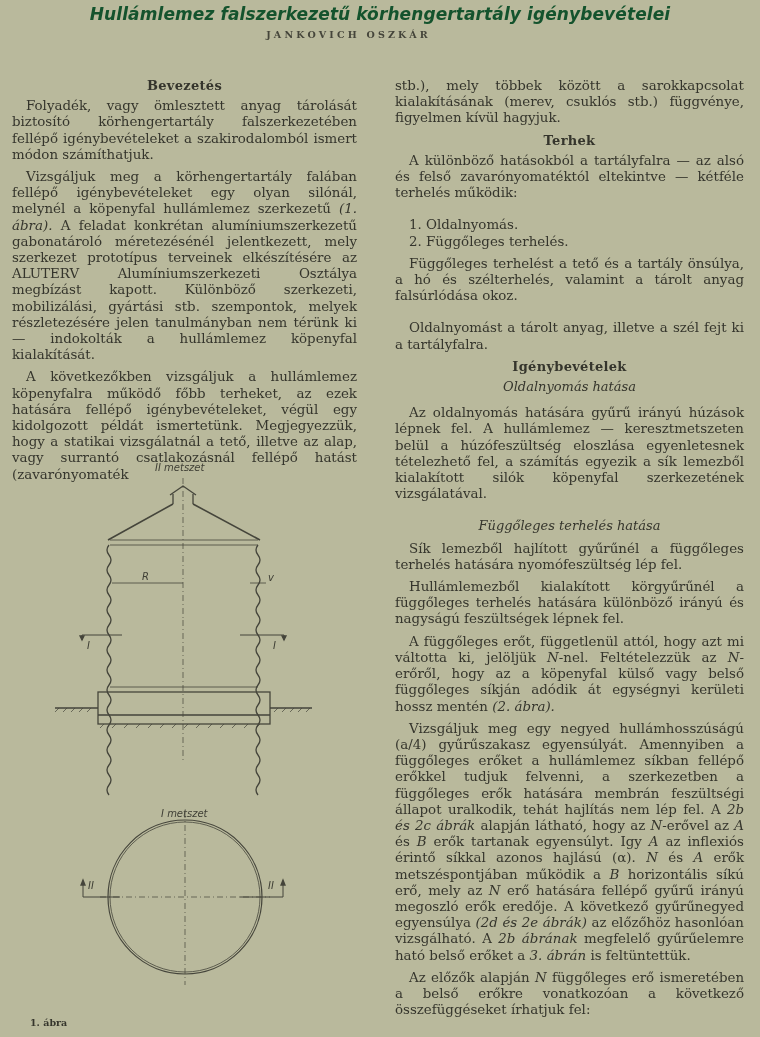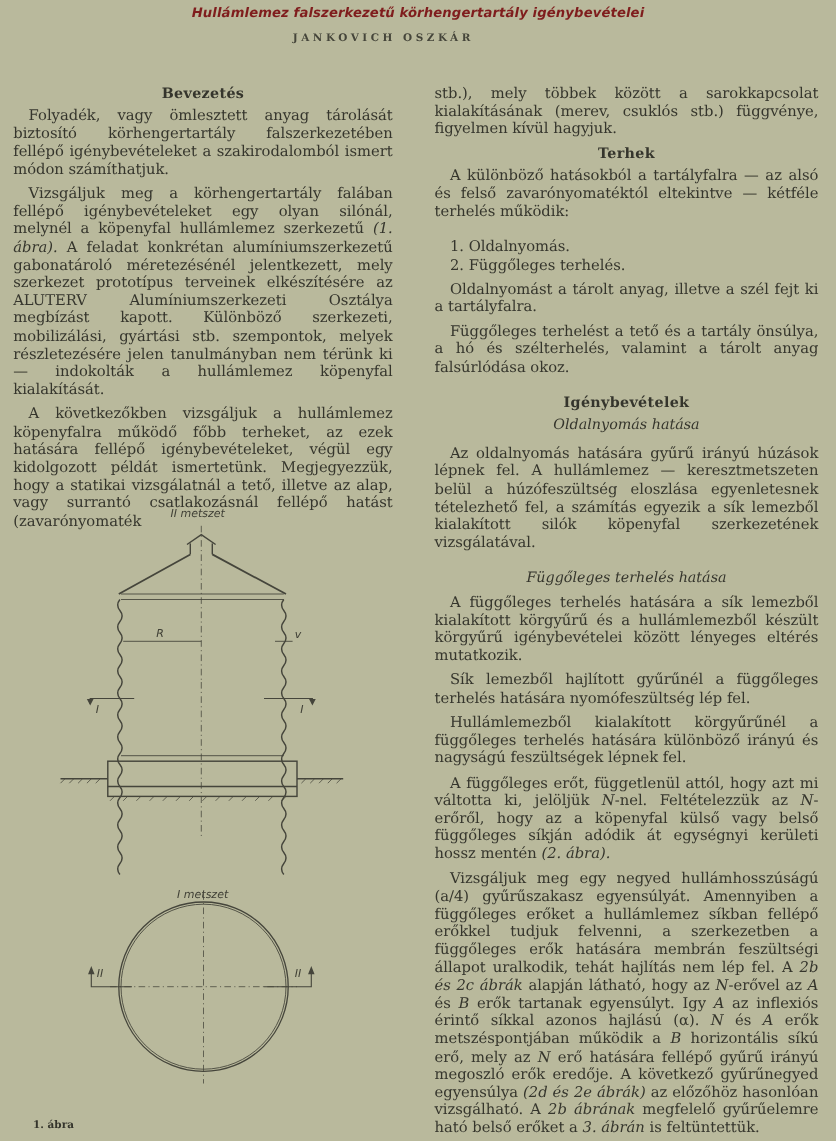--- a/index.html
+++ b/index.html
@@ -6,21 +6,21 @@
   body {
     width: 760px; height: 1037px; overflow: hidden;
     background: #b9b99c;
     color: #35352c;
     font-family: "DejaVu Serif", "Liberation Serif", serif;
     position: relative;
   }
   .title {
     position: absolute; left: 0; top: 4px; width: 760px; text-align: center;
     font-family: "DejaVu Sans", sans-serif; font-weight: bold; font-style: italic;
-    font-size: 12px; color: #7f1d1d; letter-spacing: 0.1px;
+    font-size: 17px; color: #14532d; letter-spacing: 0.1px;
   }
   .author {
     position: absolute; left: 0; top: 29px; width: 697px; text-align: center;
     font-size: 9.5px; letter-spacing: 3.2px; font-weight: bold; color: #45453a;
   }
   .col {
     position: absolute; top: 78px; width: 345px;
     font-size: 13.4px; line-height: 16.2px; text-align: justify;
   }
   .col.left { left: 12px; }
@@ -119,25 +119,24 @@
 </div>
 
 <div class="col right">
   <p class="noindent">stb.), mely többek között a sarokkapcsolat kialakításának (merev, csuklós stb.) függvénye, figyelmen kívül hagyjuk.</p>
   <h2>Terhek</h2>
   <p style="margin-bottom:16px">A különböző hatásokból a tartályfalra — az alsó és felső zavarónyomatéktól eltekintve — kétféle terhelés működik:</p>
   <ul class="list">
     <li>1. Oldalnyomás.</li>
     <li>2. Függőleges terhelés.</li>
   </ul>
+  <p style="margin-bottom:16px">Függőleges terhelést a tető és a tartály önsúlya, a hó és szélterhelés, valamint a tárolt anyag falsúrlódása okoz.</p>
   <p>Oldalnyomást a tárolt anyag, illetve a szél fejt ki a tartályfalra.</p>
-  <p style="margin-bottom:16px">Függőleges terhelést a tető és a tartály önsúlya, a hó és szélterhelés, valamint a tárolt anyag falsúrlódása okoz.</p>
   <h2>Igénybevételek</h2>
   <h3>Oldalnyomás hatása</h3>
   <p style="margin-bottom:16px">Az oldalnyomás hatására gyűrű irányú húzások lépnek fel. A hullámlemez — keresztmetszeten belül a húzófeszültség eloszlása egyenletesnek tételezhető fel, a számítás egyezik a sík lemezből kialakított silók köpenyfal szerkezetének vizsgálatával.</p>
   <h3 style="margin-bottom:6px">Függőleges terhelés hatása</h3>
-  <p>A függőleges terhelés hatására a sík lemezből kialakított körgyűrű és a hullámlemezből készült körgyűrű igénybevételei között lényeges eltérés mutatkozik.</p>
   <p>Sík lemezből hajlított gyűrűnél a függőleges terhelés hatására nyomófeszültség lép fel.</p>
   <p>Hullámlemezből kialakított körgyűrűnél a függőleges terhelés hatására különböző irányú és nagyságú feszültségek lépnek fel.</p>
   <p><span>A függőleges erőt, függetlenül attól, hogy azt mi váltotta ki, jelöljük </span><em>N</em><span>-nel. Feltételezzük az </span><em>N</em><span>-erőről, hogy az a köpenyfal külső vagy belső függőleges síkján adódik át egységnyi kerületi hossz mentén </span><em>(2. ábra).</em></p>
   <p><span>Vizsgáljuk meg egy negyed hullámhosszúságú (a/4) gyűrűszakasz egyensúlyát. Amennyiben a függőleges erőket a hullámlemez síkban fellépő erőkkel tudjuk felvenni, a szerkezetben a függőleges erők hatására membrán feszültségi állapot uralkodik, tehát hajlítás nem lép fel. A </span><em>2b és 2c ábrák</em><span> alapján látható, hogy az </span><em>N</em><span>-erővel az </span><em>A</em><span> és </span><em>B</em><span> erők tartanak egyensúlyt. Igy </span><em>A</em><span> az inflexiós érintő síkkal azonos hajlású (α). </span><em>N</em><span> és </span><em>A</em><span> erők metszéspontjában működik a </span><em>B</em><span> horizontális síkú erő, mely az </span><em>N</em><span> erő hatására fellépő gyűrű irányú megoszló erők eredője. A következő gyűrűnegyed egyensúlya </span><em>(2d és 2e ábrák)</em><span> az előzőhöz hasonlóan vizsgálható. A </span><em>2b ábrának</em><span> megfelelő gyűrűelemre ható belső erőket a </span><em>3. ábrán</em><span> is feltüntettük.</span></p>
   <p><span>Az előzők alapján </span><em>N</em><span> függőleges erő ismeretében a belső erőkre vonatkozóan a következő összefüggéseket írhatjuk fel:</span></p>
 </div>
 
 </body></html>

